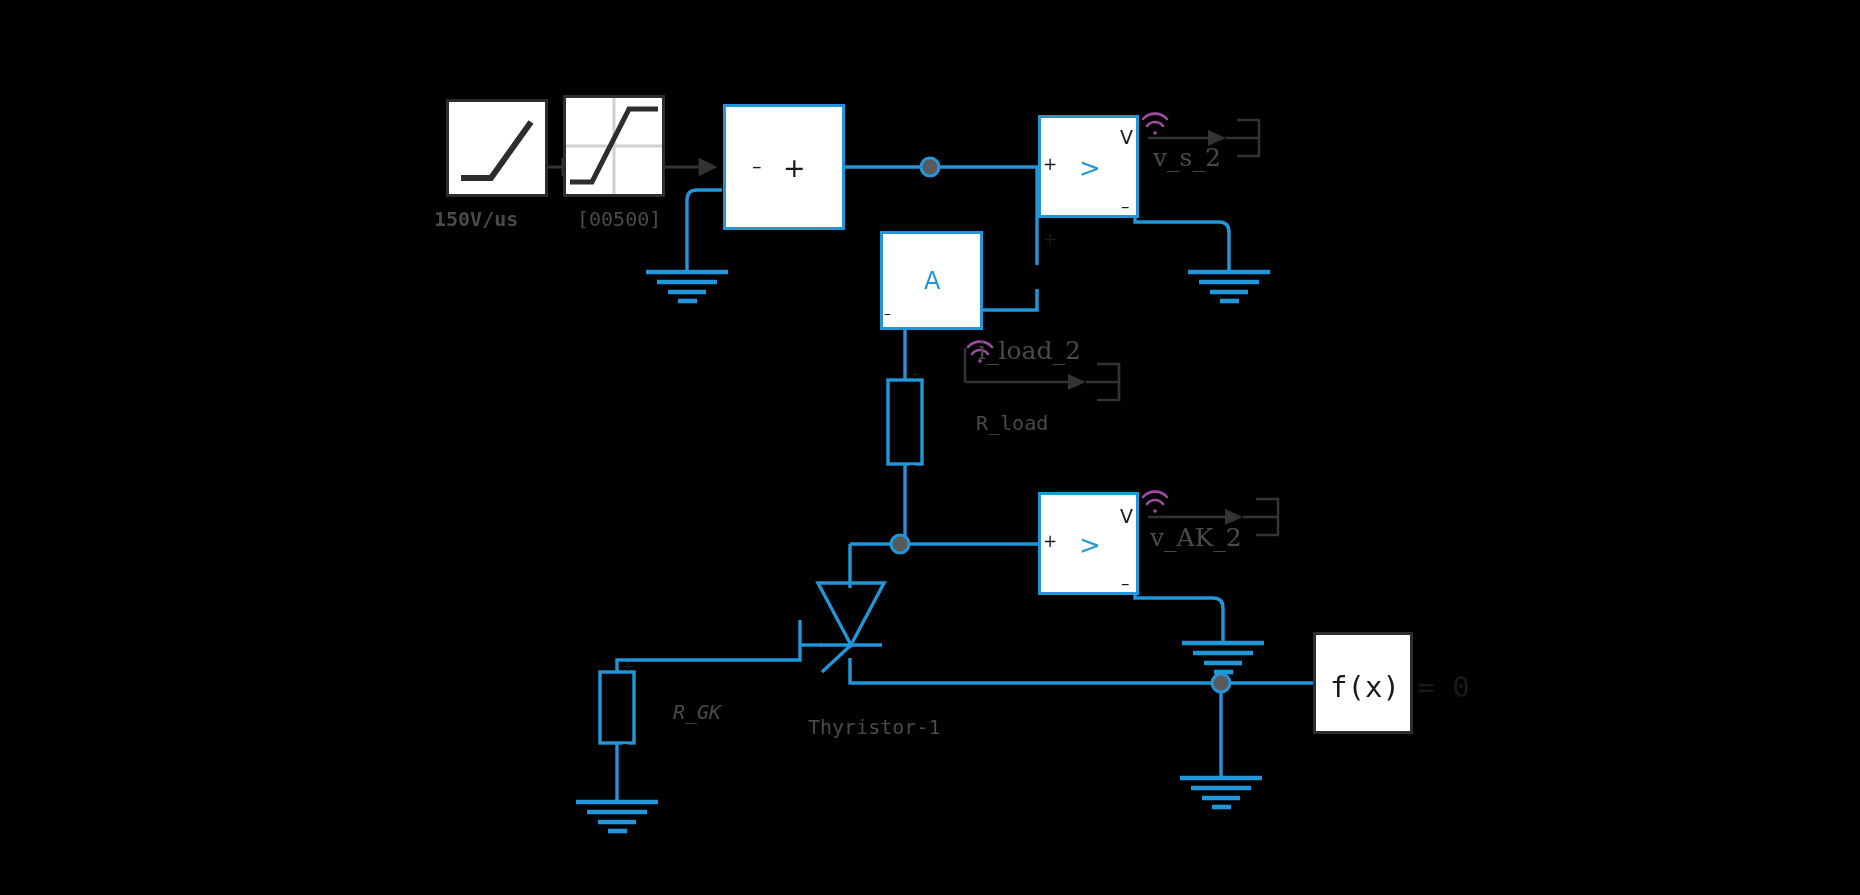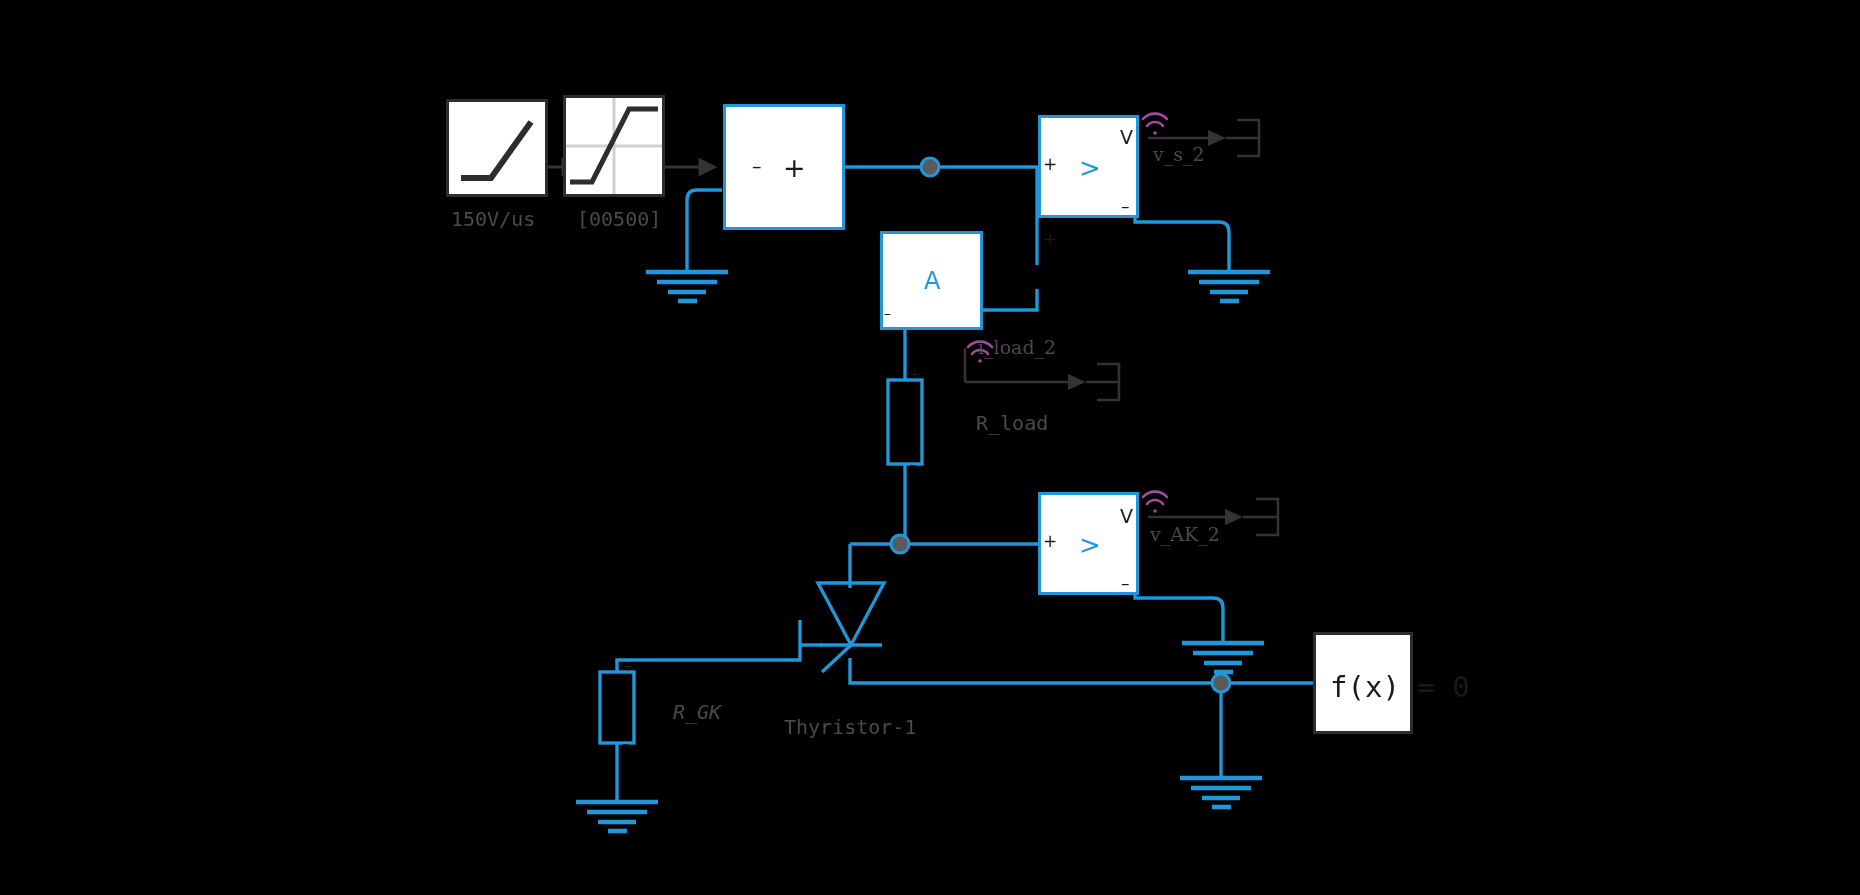--- a/index.html
+++ b/index.html
@@ -20,21 +20,21 @@
     left: 0;
     top: 0;
     width: 1860px;
     height: 895px;
     overflow: visible;
   }
   .lbl {
     position: absolute;
     color: #4a4a4a;
     font-family: "DejaVu Serif", serif;
-    font-size: 19px;
+    font-size: 25px;
     white-space: nowrap;
     user-select: none;
   }
   .lbl-mono {
     position: absolute;
     color: #4a4a4a;
     font-family: "DejaVu Sans Mono", monospace;
     font-size: 20px;
     white-space: nowrap;
     user-select: none;
@@ -232,21 +232,21 @@
       <circle cx="900" cy="544" r="9" fill="#5a5a5a" stroke="#2196d9" stroke-width="3"></circle>
       <circle cx="1221" cy="683" r="9" fill="#5a5a5a" stroke="#2196d9" stroke-width="3"></circle>
     </g>
   </svg>
 
   <div class="box-white" style="left:446px; top:99px; width:102px; height:98px; border:3px solid #2d2d2d;">
     <svg width="96" height="92" style="display:block">
       <polyline points="12,76 42,76 82,20" fill="none" stroke="#2d2d2d" stroke-width="6"></polyline>
     </svg>
   </div>
-  <div class="lbl-mono" style="left:451px; top:207px;">150V/us</div>
+  <div class="lbl-mono" style="left:434px; top:207px;font-weight:bold;">150V/us</div>
 
   <div class="box-white" style="left:563px; top:95px; width:102px; height:102px; border:3px solid #2d2d2d;">
     <svg width="96" height="96" style="display:block">
       <line x1="0" y1="48" x2="96" y2="48" stroke="#d0d0d0" stroke-width="3"></line>
       <line x1="48" y1="0" x2="48" y2="96" stroke="#d0d0d0" stroke-width="3"></line>
       <polyline points="4,84 26,84 63,11 92,11" fill="none" stroke="#2d2d2d" stroke-width="5"></polyline>
     </svg>
   </div>
   <div class="lbl-mono" style="left:577px; top:207px;">[00500]</div>
 
@@ -272,21 +272,21 @@
   <div class="term" style="left:909px; top:456px; font-size:14px;">–</div>
   <div class="lbl-mono" style="left:976px; top:411px;">R_load</div>
 
   <div class="box-white" style="left:1038px; top:492px; width:101px; height:103px; border:3px solid #2196d9;"></div>
   <div class="term-out" style="left:1079px; top:530px; color:#2196d9; font-size:26px;">&gt;</div>
   <div class="term" style="left:1043px; top:531px;">+</div>
   <div class="term" style="left:1121px; top:573px;">–</div>
   <div class="term" style="left:1120px; top:505px; font-size:19px;">V</div>
   <div class="lbl" style="left:1150px; top:523px;">v_AK_2</div>
 
-  <div class="lbl-mono" style="left:784px; top:715px;">Thyristor-1</div>
+  <div class="lbl-mono" style="left:808px; top:715px;">Thyristor-1</div>
 
   <div class="term" style="left:622px; top:658px; font-size:14px;">+</div>
   <div class="term" style="left:622px; top:735px; font-size:14px;">–</div>
   <div class="lbl-mono" style="left:673px; top:700px;font-style:italic;">R_GK</div>
 
   <div class="box-white" style="left:1313px; top:632px; width:100px; height:102px; border:3px solid #2d2d2d;"></div>
   <div class="fxblock-text" style="left:1330px; top:670px;">f(x) = 0</div>
 
 </div>
 

